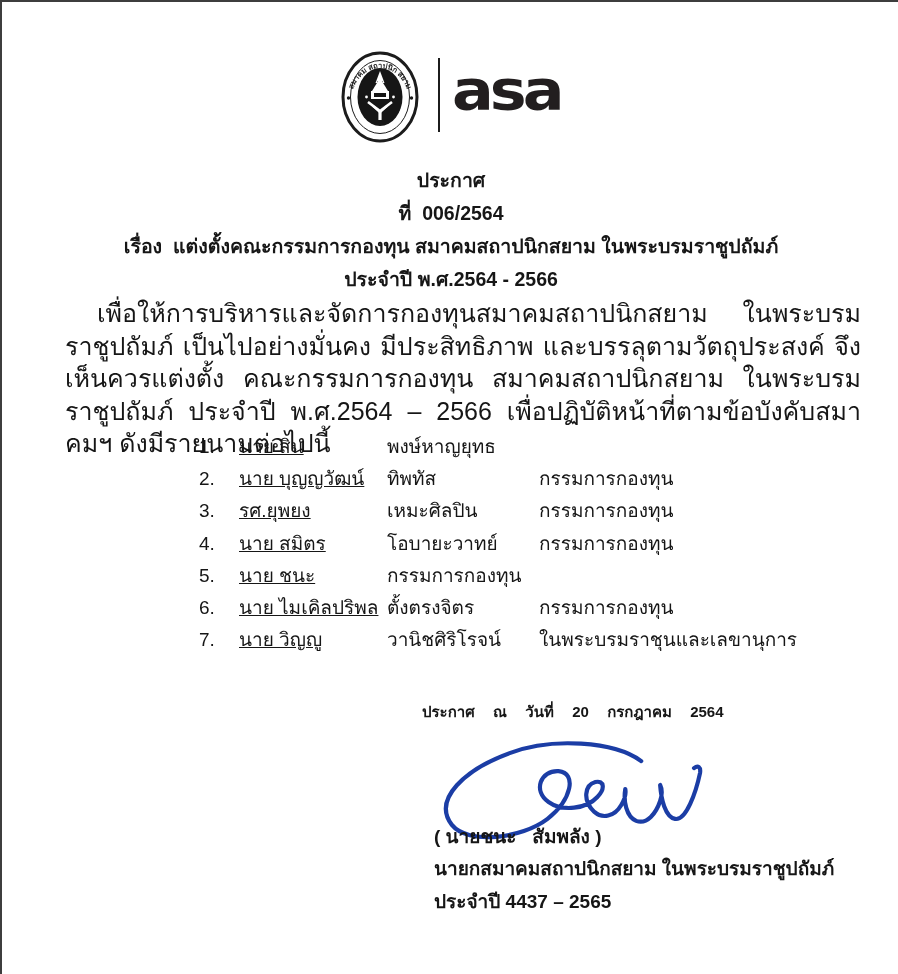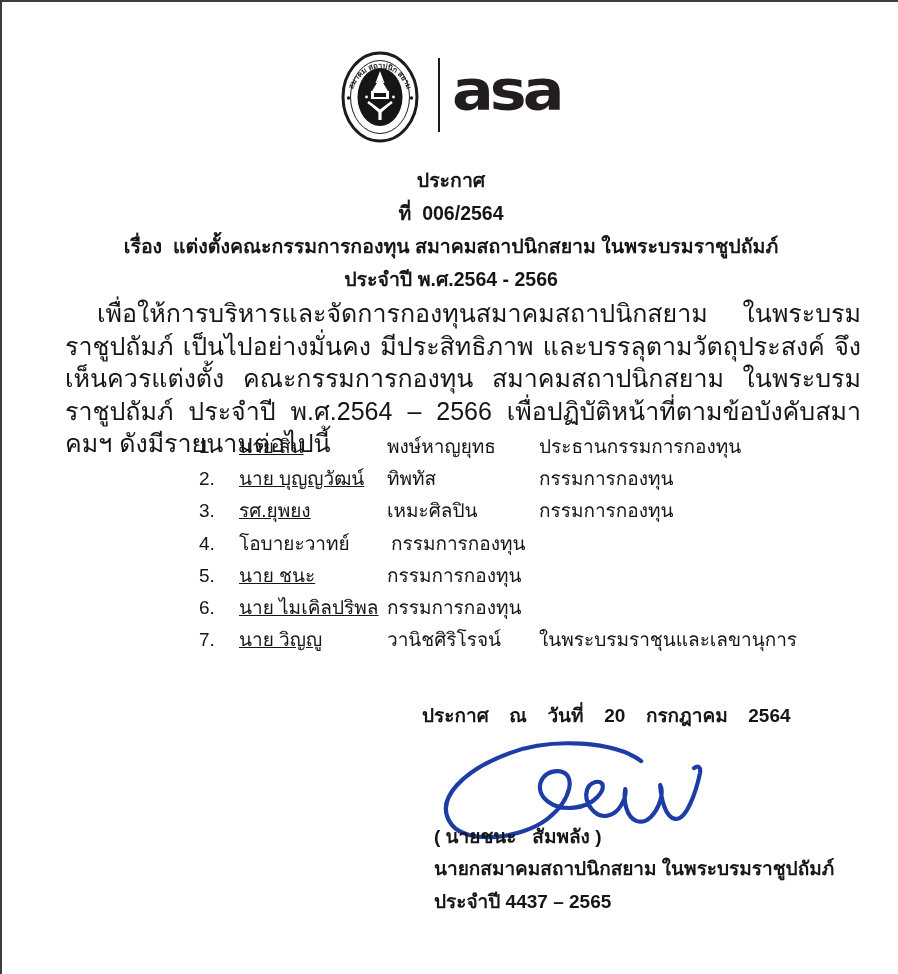--- a/index.html
+++ b/index.html
@@ -40,21 +40,21 @@
 
   
   .committee{position:absolute;top:429px;left:197px;width:640px;font-size:19px;}
   .crow{display:flex;line-height:32.2px;}
   .c-no{width:40px;}
   .c-first{width:148px;text-decoration:underline;}
   .c-last{width:152px;}
   .c-role{flex:1;}
 
   
-  .date-line{position:absolute;top:698px;left:420px;font-size:19px;font-weight:600;word-spacing:5px;}
+  .date-line{position:absolute;top:698px;left:420px;font-size:15px;font-weight:600;word-spacing:5px;}
   .signature{position:absolute;left:408px;top:735px;width:294px;height:112px;}
   .signer-block{position:absolute;left:432px;top:819px;font-size:19px;font-weight:600;line-height:32.3px;}
 </style>
 </head>
 <body>
 
 <div class="page">
 
   <div class="logo-group">
     <svg class="emblem" viewBox="0 0 80 92" xmlns="http://www.w3.org/2000/svg">
@@ -96,47 +96,48 @@
     <div class="title-line pre">ประจำปี พ.ศ.2564 - 2566</div>
   </div>
 
   <div class="body-par">เพื่อให้การบริหารและจัดการกองทุนสมาคมสถาปนิกสยาม ในพระบรมราชูปถัมภ์ เป็นไปอย่างมั่นคง มีประสิทธิภาพ และบรรลุตามวัตถุประสงค์ จึงเห็นควรแต่งตั้ง คณะกรรมการกองทุน สมาคมสถาปนิกสยาม ในพระบรมราชูปถัมภ์ ประจำปี พ.ศ.2564 – 2566 เพื่อปฏิบัติหน้าที่ตามข้อบังคับสมาคมฯ ดังมีรายนามต่อไปนี้</div>
 
   <div class="committee">
     <div class="crow">
       <span class="c-no">1.</span>
       <span class="c-first">นาย สิน</span>
       <span class="c-last">พงษ์หาญยุทธ</span>
-      <span class="c-role">ประธานกรรมการกองทุน</span>
     </div>
     <div class="crow">
       <span class="c-no">2.</span>
       <span class="c-first">นาย บุญญวัฒน์</span>
       <span class="c-last">ทิพทัส</span>
       <span class="c-role">กรรมการกองทุน</span>
     </div>
     <div class="crow">
       <span class="c-no">3.</span>
       <span class="c-first">รศ.ยุพยง</span>
       <span class="c-last">เหมะศิลปิน</span>
       <span class="c-role">กรรมการกองทุน</span>
     </div>
     <div class="crow">
       <span class="c-no">4.</span>
+      <span class="c-first">นาย สมิตร</span>
       <span class="c-last">โอบายะวาทย์</span>
       <span class="c-role">กรรมการกองทุน</span>
     </div>
     <div class="crow">
       <span class="c-no">5.</span>
       <span class="c-first">นาย ชนะ</span>
       <span class="c-role">กรรมการกองทุน</span>
     </div>
     <div class="crow">
       <span class="c-no">6.</span>
       <span class="c-first">นาย ไมเคิลปริพล</span>
+      <span class="c-last">ตั้งตรงจิตร</span>
       <span class="c-role">กรรมการกองทุน</span>
     </div>
     <div class="crow">
       <span class="c-no">7.</span>
       <span class="c-first">นาย วิญญู</span>
       <span class="c-last">วานิชศิริโรจน์</span>
       <span class="c-role">ในพระบรมราชุนและเลขานุการ</span>
     </div>
   </div>
 

